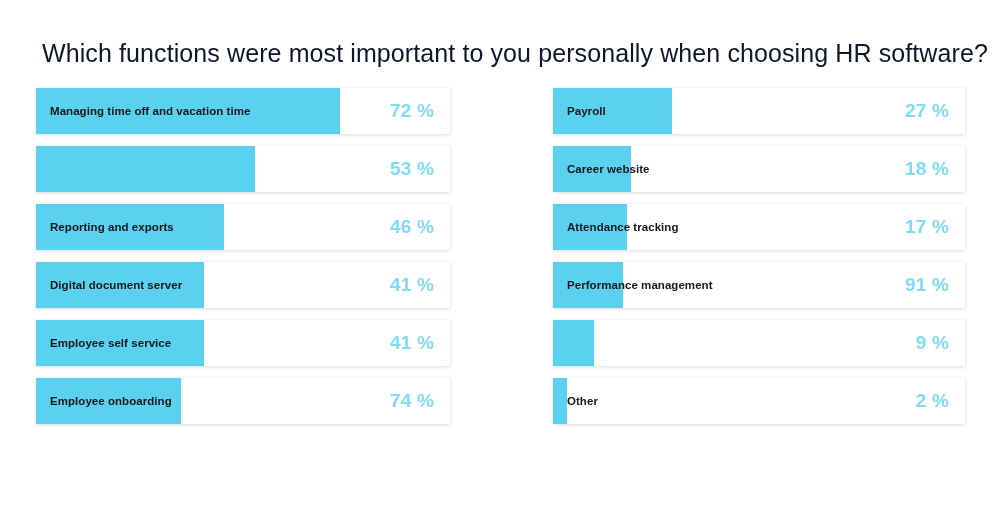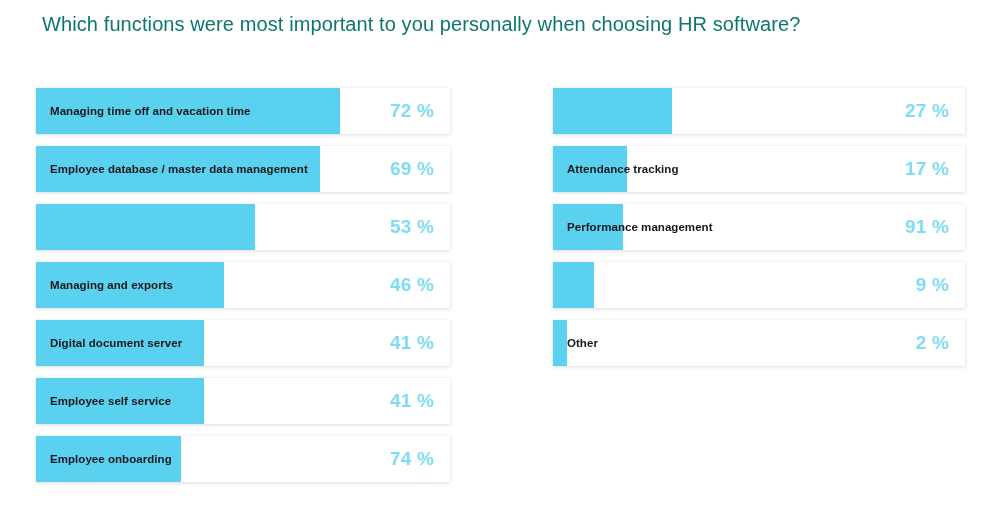--- a/index.html
+++ b/index.html
@@ -11,24 +11,24 @@
     width: 992px;
     height: 529px;
     font-family: "Liberation Sans", sans-serif;
     overflow: hidden;
     position: relative;
   }
 
   .chart-title {
     position: absolute;
     left: 42px;
-    top: 0;
-    font-size: 20px;
+    top: 22px;
+    font-size: 25px;
     font-weight: 400;
-    color: #0f766e;
+    color: #0f172a;
     letter-spacing: 0.1px;
     white-space: nowrap;
   }
 
   .columns {
     position: absolute;
     left: 0;
     top: 88px;
     width: 992px;
     display: flex;
@@ -102,31 +102,26 @@
 <h1 class="chart-title">Which functions were most important to you personally when choosing HR software?</h1>
 
 <div class="columns">
   <div class="column column-left" id="col-left">
       <div class="bar-row">
         <div class="bar-fill" style="width: 73.5%;"></div>
         <div class="bar-label">Managing time off and vacation time</div>
         <div class="bar-value">72 %</div>
       </div>
       <div class="bar-row">
-        <div class="bar-fill" style="width: 68.5%;"></div>
-        <div class="bar-label">Employee database / master data management</div>
-        <div class="bar-value">69 %</div>
-      </div>
-      <div class="bar-row">
         <div class="bar-fill" style="width: 53%;"></div>
         <div class="bar-value">53 %</div>
       </div>
       <div class="bar-row">
         <div class="bar-fill" style="width: 45.5%;"></div>
-        <div class="bar-label">Managing and exports</div>
+        <div class="bar-label">Reporting and exports</div>
         <div class="bar-value">46 %</div>
       </div>
       <div class="bar-row">
         <div class="bar-fill" style="width: 40.5%;"></div>
         <div class="bar-label">Digital document server</div>
         <div class="bar-value">41 %</div>
       </div>
       <div class="bar-row">
         <div class="bar-fill" style="width: 40.5%;"></div>
         <div class="bar-label">Employee self service</div>
@@ -134,21 +129,27 @@
       </div>
       <div class="bar-row indented">
         <div class="bar-fill" style="width: 35%;"></div>
         <div class="bar-label">Employee onboarding</div>
         <div class="bar-value">74 %</div>
       </div>
     </div>
   <div class="column column-right" id="col-right">
       <div class="bar-row">
         <div class="bar-fill" style="width: 29%;"></div>
+        <div class="bar-label">Payroll</div>
         <div class="bar-value">27 %</div>
+      </div>
+      <div class="bar-row">
+        <div class="bar-fill" style="width: 19%;"></div>
+        <div class="bar-label">Career website</div>
+        <div class="bar-value">18 %</div>
       </div>
       <div class="bar-row">
         <div class="bar-fill" style="width: 18%;"></div>
         <div class="bar-label">Attendance tracking</div>
         <div class="bar-value">17 %</div>
       </div>
       <div class="bar-row">
         <div class="bar-fill" style="width: 17%;"></div>
         <div class="bar-label">Performance management</div>
         <div class="bar-value">91 %</div>

